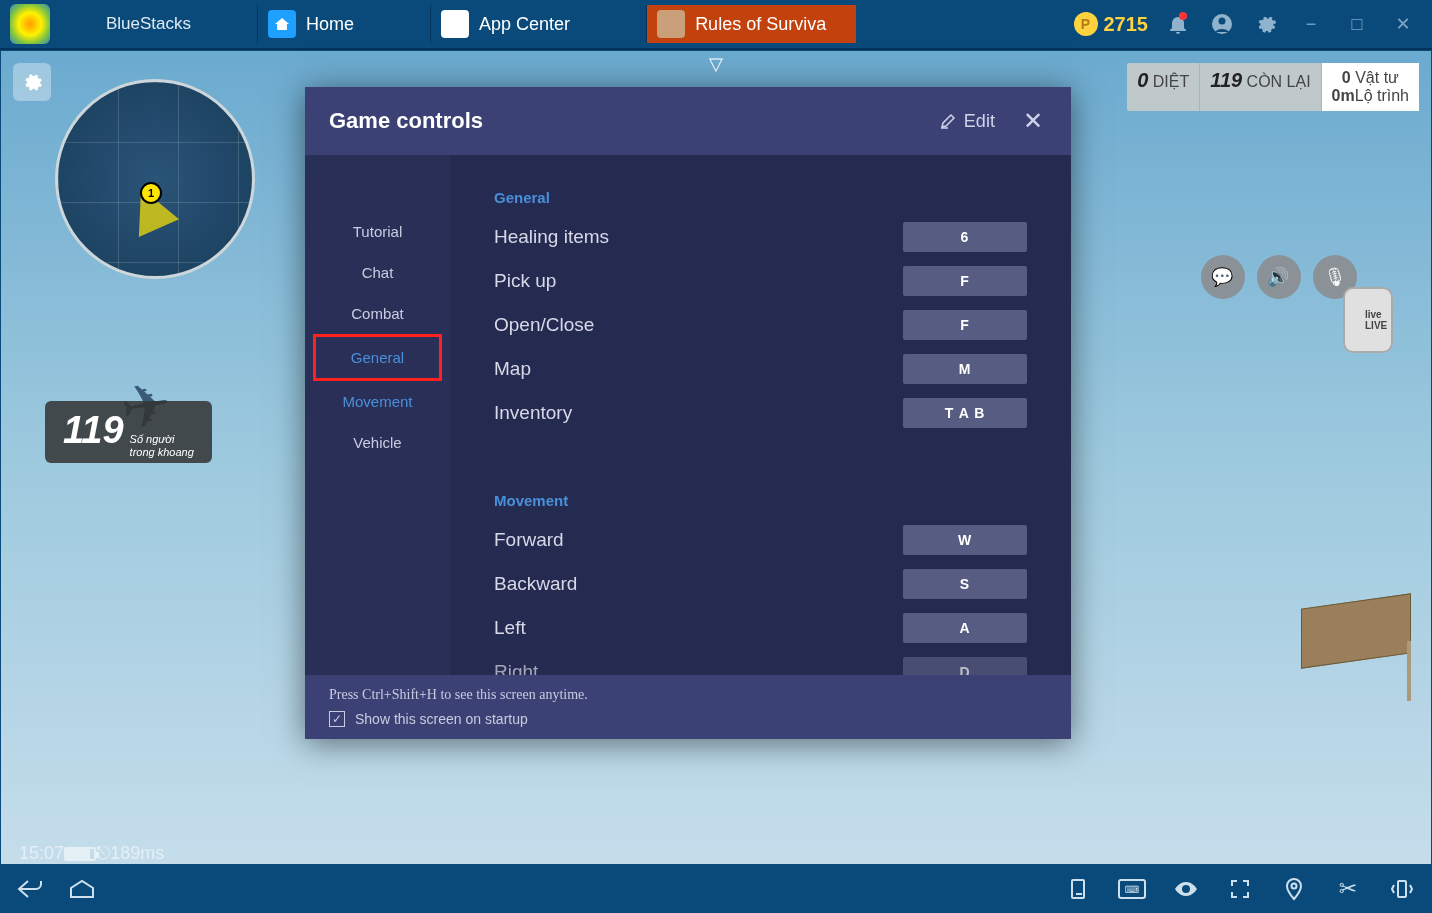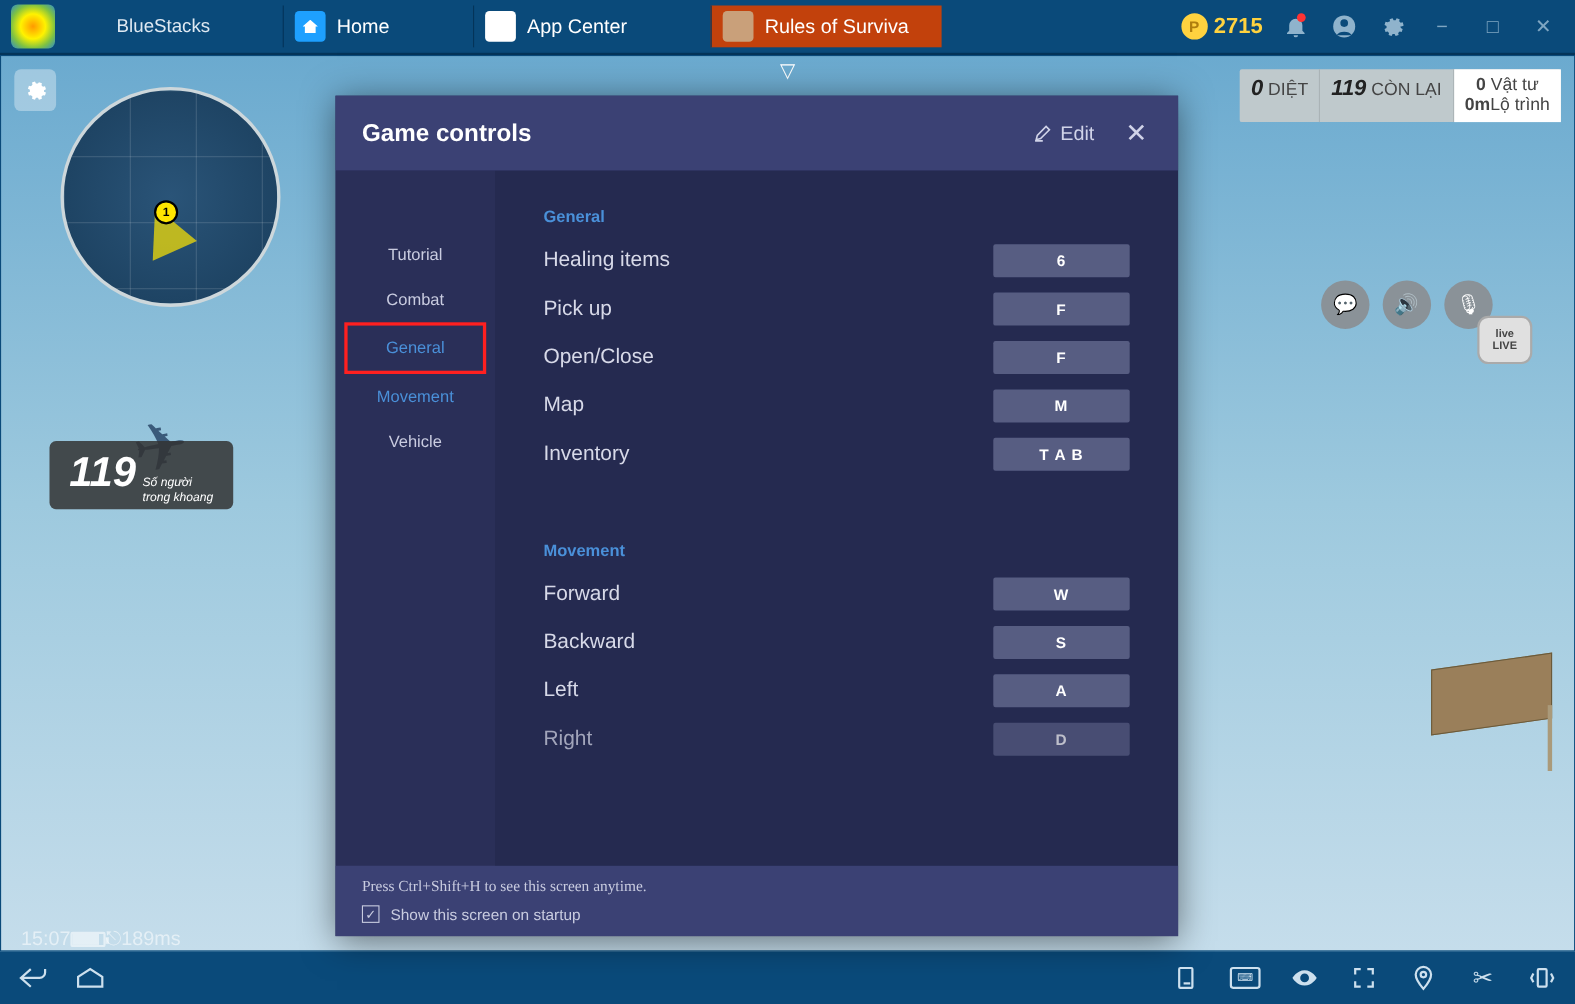--- a/index.html
+++ b/index.html
@@ -34,38 +34,38 @@
 
 .hud-right { position: absolute; top: 12px; right: 12px; display: flex; background: #bfc9cc; border-radius: 2px; font-family: 'Arial Narrow', sans-serif; }
 .hud-cell { padding: 6px 10px; text-align: center; border-right: 1px solid #aab3b6; }
 .hud-cell:last-child { border-right: none; background: #fff; }
 .hud-small { font-size: 16px; color: #444; }
 .hud-big { font-size: 20px; font-weight: bold; color: #222; font-style: italic; }
 
 .side-icons { position: absolute; right: 74px; top: 204px; display: flex; gap: 12px; }
 .circle-btn { width: 44px; height: 44px; border-radius: 50%; background: #8a9298; display: flex; align-items: center; justify-content: center; color: #fff; font-size: 18px; }
 .live-badge { position: absolute; right: 38px; top: 236px; width: 50px; }
-.live-inner { background: #e0e0e0; border-radius: 10px; padding: 9px; text-align: center; font-size: 10px; font-weight: bold; color: #444; border: 2px solid #aaa; }
+.live-inner { background: #e0e0e0; border-radius: 10px; padding: 20px; text-align: center; font-size: 10px; font-weight: bold; color: #444; border: 2px solid #aaa; }
 
 .count-badge { position: absolute; left: 44px; top: 350px; background: rgba(50,50,50,0.85); color: #fff; padding: 8px 18px 4px 18px; border-radius: 6px; font-style: italic; display: flex; align-items: baseline; gap: 6px; }
 .count-num { font-size: 38px; font-weight: bold; }
 .count-txt { font-size: 11px; line-height: 1.2; }
 .plane { position: absolute; left: 120px; top: 320px; font-size: 60px; transform: rotate(-10deg); color: #3a5a7a; }
 
 .flag-bit { position: absolute; right: 0; top: 530px; width: 130px; height: 120px; overflow: hidden; }
 .flag { width: 110px; height: 60px; background: #9a7f5a; transform: skewY(-8deg); margin-top: 20px; border: 1px solid #6a5a3a; }
 .pole { position: absolute; right: 20px; top: 60px; width: 4px; height: 90px; background: #aa9a7a; }
 
 .status-bar-game { position: absolute; left: 18px; bottom: 0; display: flex; align-items: center; color: rgba(255,255,255,0.55); font-size: 18px; font-weight: 500; }
 .battery { width: 32px; height: 14px; border: 2px solid currentColor; border-radius: 2px; position: relative; }
 .battery::after { content: ""; position: absolute; right: -5px; top: 3px; width: 3px; height: 6px; background: currentColor; }
 .battery-fill { width: 85%; height: 100%; background: currentColor; }
 
 
-.modal { position: absolute; left: 304px; top: 36px; width: 766px; height: 764px; background: #2a2f58; box-shadow: 0 4px 30px rgba(0,0,0,0.5); display: flex; flex-direction: column; justify-content: flex-end; }
+.modal { position: absolute; left: 304px; top: 36px; width: 766px; height: 652px; background: #2a2f58; box-shadow: 0 4px 30px rgba(0,0,0,0.5); display: flex; flex-direction: column; justify-content: flex-end; }
 .modal-header { height: 68px; background: #3b4174; display: flex; align-items: center; padding: 0 24px; color: #fff; }
 .modal-title { font-size: 22px; font-weight: bold; flex: 1; }
 .edit-btn { display: flex; align-items: center; gap: 8px; color: #d0d3e8; font-size: 18px; margin-right: 24px; cursor: pointer; }
 .close-btn { color: #d0d3e8; font-size: 24px; cursor: pointer; padding: 4px; }
 .modal-body { flex: 1; display: flex; overflow: hidden; }
 .sidebar { width: 145px; padding-top: 56px; background: #2a2f58; }
 .side-item { text-align: center; padding: 12px 0; color: #c9cce0; font-size: 15px; font-weight: 500; cursor: pointer; }
 .side-item.link { color: #4a90d9; }
 .side-item.selected { border: 3px solid #ff2020; margin: 0 8px; }
 .content { flex: 1; background: #252a50; padding: 34px 44px 0 44px; overflow-y: auto; position: relative; }
@@ -200,20 +200,21 @@
             <path d="M2 14 L3 10 L11 2 L14 5 L6 13 L2 14 Z"></path>
             <line x1="1" y1="15" x2="8" y2="15"></line>
           </svg>
         <span>Edit</span>
       </div>
       <div class="close-btn">✕</div>
     </div>
     <div class="modal-body">
       <div class="sidebar">
         <div class="side-item">Tutorial</div>
+        <div class="side-item">Chat</div>
         <div class="side-item">Combat</div>
         <div class="side-item link selected">General</div>
         <div class="side-item link">Movement</div>
         <div class="side-item">Vehicle</div>
       </div>
       <div class="content">
         <div class="sect-title">General</div>
         <div class="bind-row">
             <div class="bind-label">Healing items</div>
             <div class="key-box">6</div>

